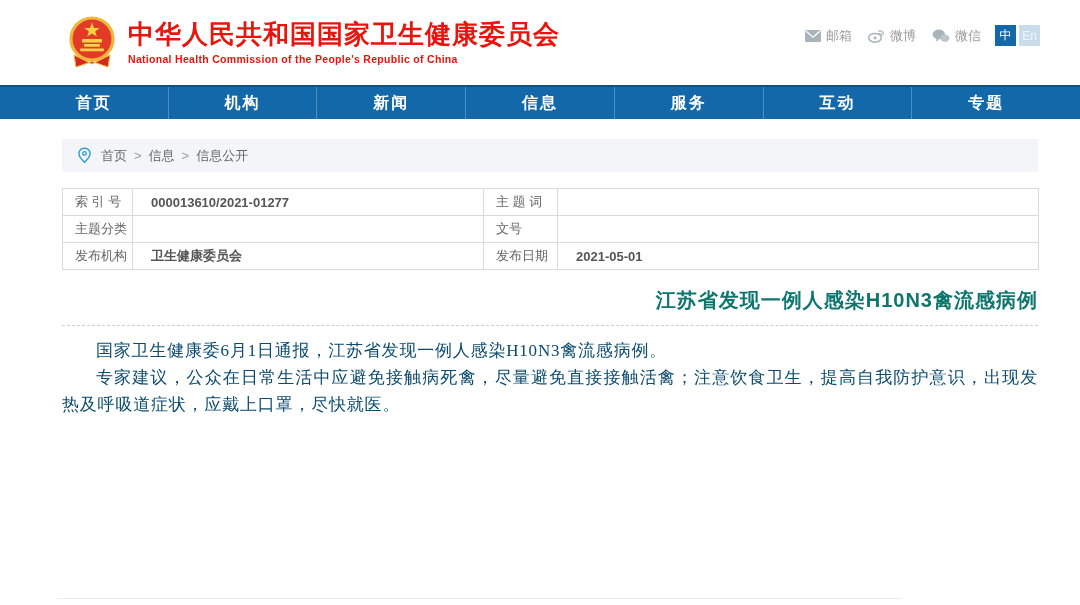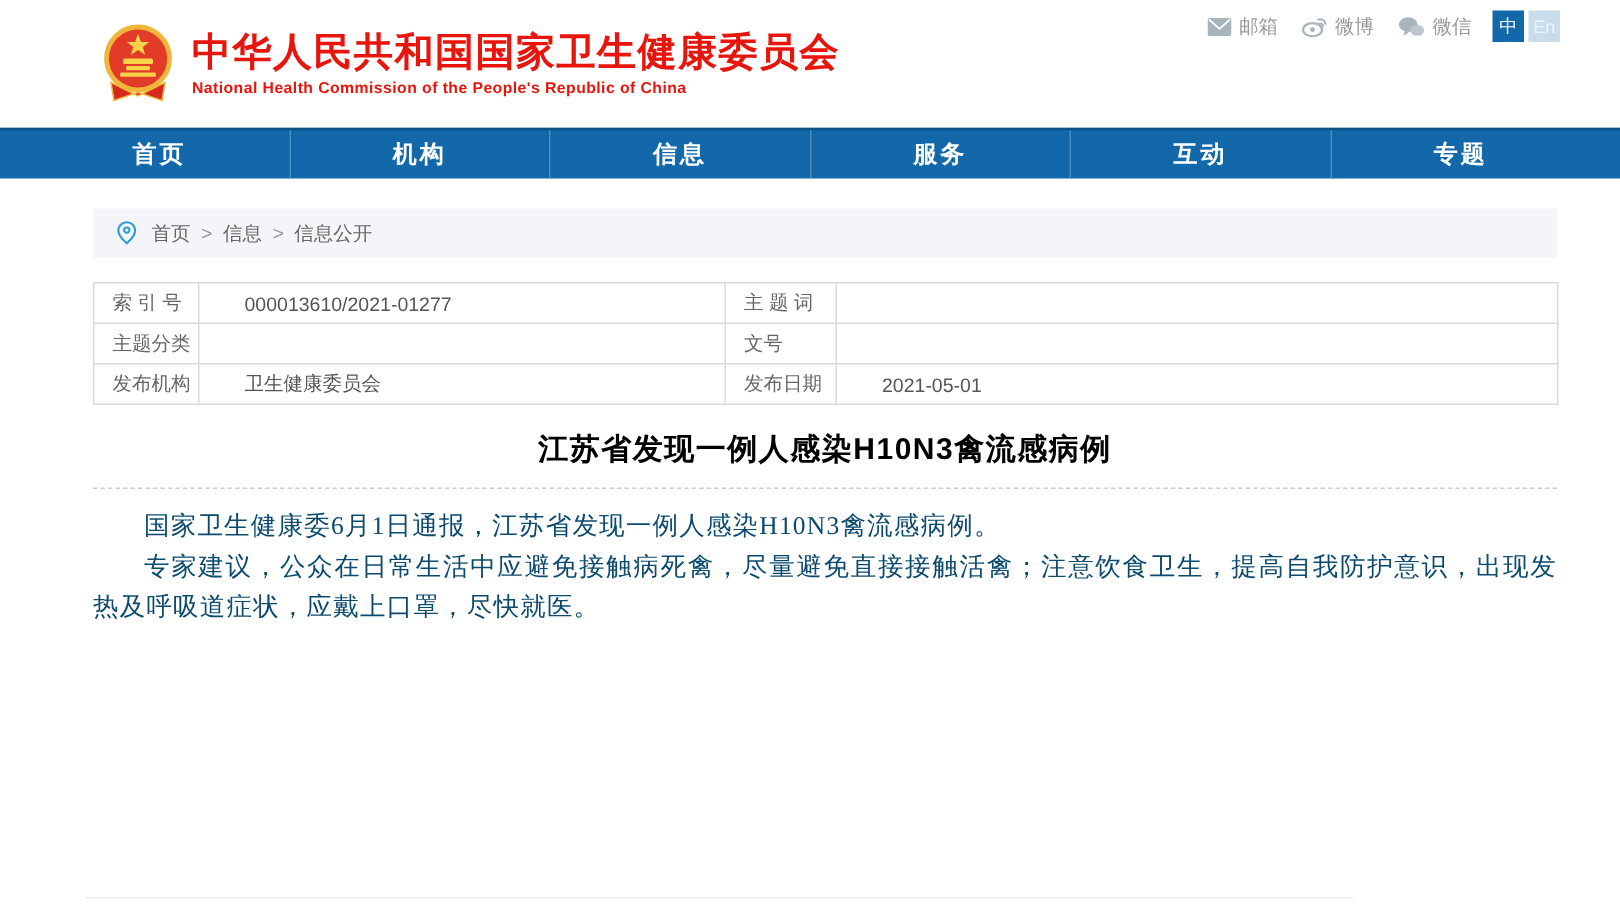--- a/index.html
+++ b/index.html
@@ -12,21 +12,21 @@
     position: relative;
   }
 
   
   .header { height: 85px; position: relative; display: flex; align-items: center; padding-left: 65px; background: #fff; }
   .brand { display: flex; align-items: center; gap: 9px; cursor: pointer; }
   .brand-text { display: flex; flex-direction: column; }
   .site-title-cn { font-size: 26px; font-weight: bold; color: #e8150d; letter-spacing: 1px; line-height: 1.15; }
   .site-title-en { font-size: 10.5px; font-weight: bold; color: #e8150d; margin-top: 4px; letter-spacing: 0.3px; }
 
-  .quick { position: absolute; right: 40px; top: 7px; display: flex; font-size: 13px; color: #999; }
+  .quick { position: absolute; right: 40px; top: 25px; display: flex; font-size: 13px; color: #999; }
   .ql { display: flex; align-items: center; gap: 5px; margin-left: 16px; cursor: pointer; }
   .lang { display: flex; gap: 3px; margin-left: 14px; }
   .lang-btn { width: 21px; height: 21px; display: flex; align-items: center; justify-content: center; font-size: 12px; cursor: pointer; }
   .lang-zh { background: #1268a8; color: #fff; }
   .lang-en { background: #c9dceb; color: #eef5fa; }
 
   
   .nav { height: 34px; background: #1268a8; border-top: 2px solid #0e5288; display: flex; padding: 0 20px; }
   .nav-item { flex: 1; display: flex; align-items: center; justify-content: center; color: #fff; font-size: 16px; font-weight: bold; letter-spacing: 2px; cursor: pointer; }
   .nav-item + .nav-item { border-left: 1px solid #4a8fc0; }
@@ -34,23 +34,23 @@
   
   .content { width: 976px; margin-left: 62px; }
 
   .breadcrumb { margin-top: 20px; height: 33px; background: #f3f5f8; display: flex; align-items: center; padding-left: 15px; font-size: 13px; color: #666; }
   .breadcrumb .pin { display: flex; align-items: center; margin-right: 9px; }
   .crumb { cursor: pointer; }
   .crumb-sep { margin: 0 7px; color: #999; }
 
   table.meta { margin-top: 16px; width: 100%; border-collapse: collapse; font-size: 13px; color: #666; table-layout: fixed; }
   table.meta td { border: 1px solid #dadada; height: 27px; padding: 0 6px 0 12px; overflow: hidden; white-space: nowrap; }
-  table.meta td.val { padding-left: 30px; color: #555; }
+  table.meta td.val { padding-left: 18px; color: #555; font-weight: bold; }
 
-  .article-title { margin-top: 17px; text-align: center; font-size: 20px; font-weight: bold; color: #000000; letter-spacing: 1px; line-height: 26px; }
+  .article-title { margin-top: 17px; text-align: right; font-size: 20px; font-weight: bold; color: #0f766e; letter-spacing: 1px; line-height: 26px; }
   .dotted-divider { margin-top: 12px; border-bottom: 1px dashed #cccccc; height: 1px; }
 
   .article-body { margin-top: 11px; font-family: "Liberation Serif", serif; font-size: 17px; color: #0c4a6e; line-height: 27px; text-align: justify; letter-spacing: 0.8px; }
   .article-body p { margin: 0; text-indent: 2em; }
 
   .bottom-line { position: absolute; left: 57px; bottom: 6px; width: 845px; border-bottom: 1px solid #ececec; }
 
   .icon-svg { display: block; }
 </style>
 </head>
@@ -109,20 +109,21 @@
     <div class="lang">
       <div class="lang-btn lang-zh">中</div>
       <div class="lang-btn lang-en">En</div>
     </div>
   </div>
 </div>
 
 <div class="nav">
   <div class="nav-item">首页</div>
   <div class="nav-item">机构</div>
+  <div class="nav-item">新闻</div>
   <div class="nav-item">信息</div>
   <div class="nav-item">服务</div>
   <div class="nav-item">互动</div>
   <div class="nav-item">专题</div>
 </div>
 
 <div class="content">
 
   <div class="breadcrumb">
     <span class="pin">

